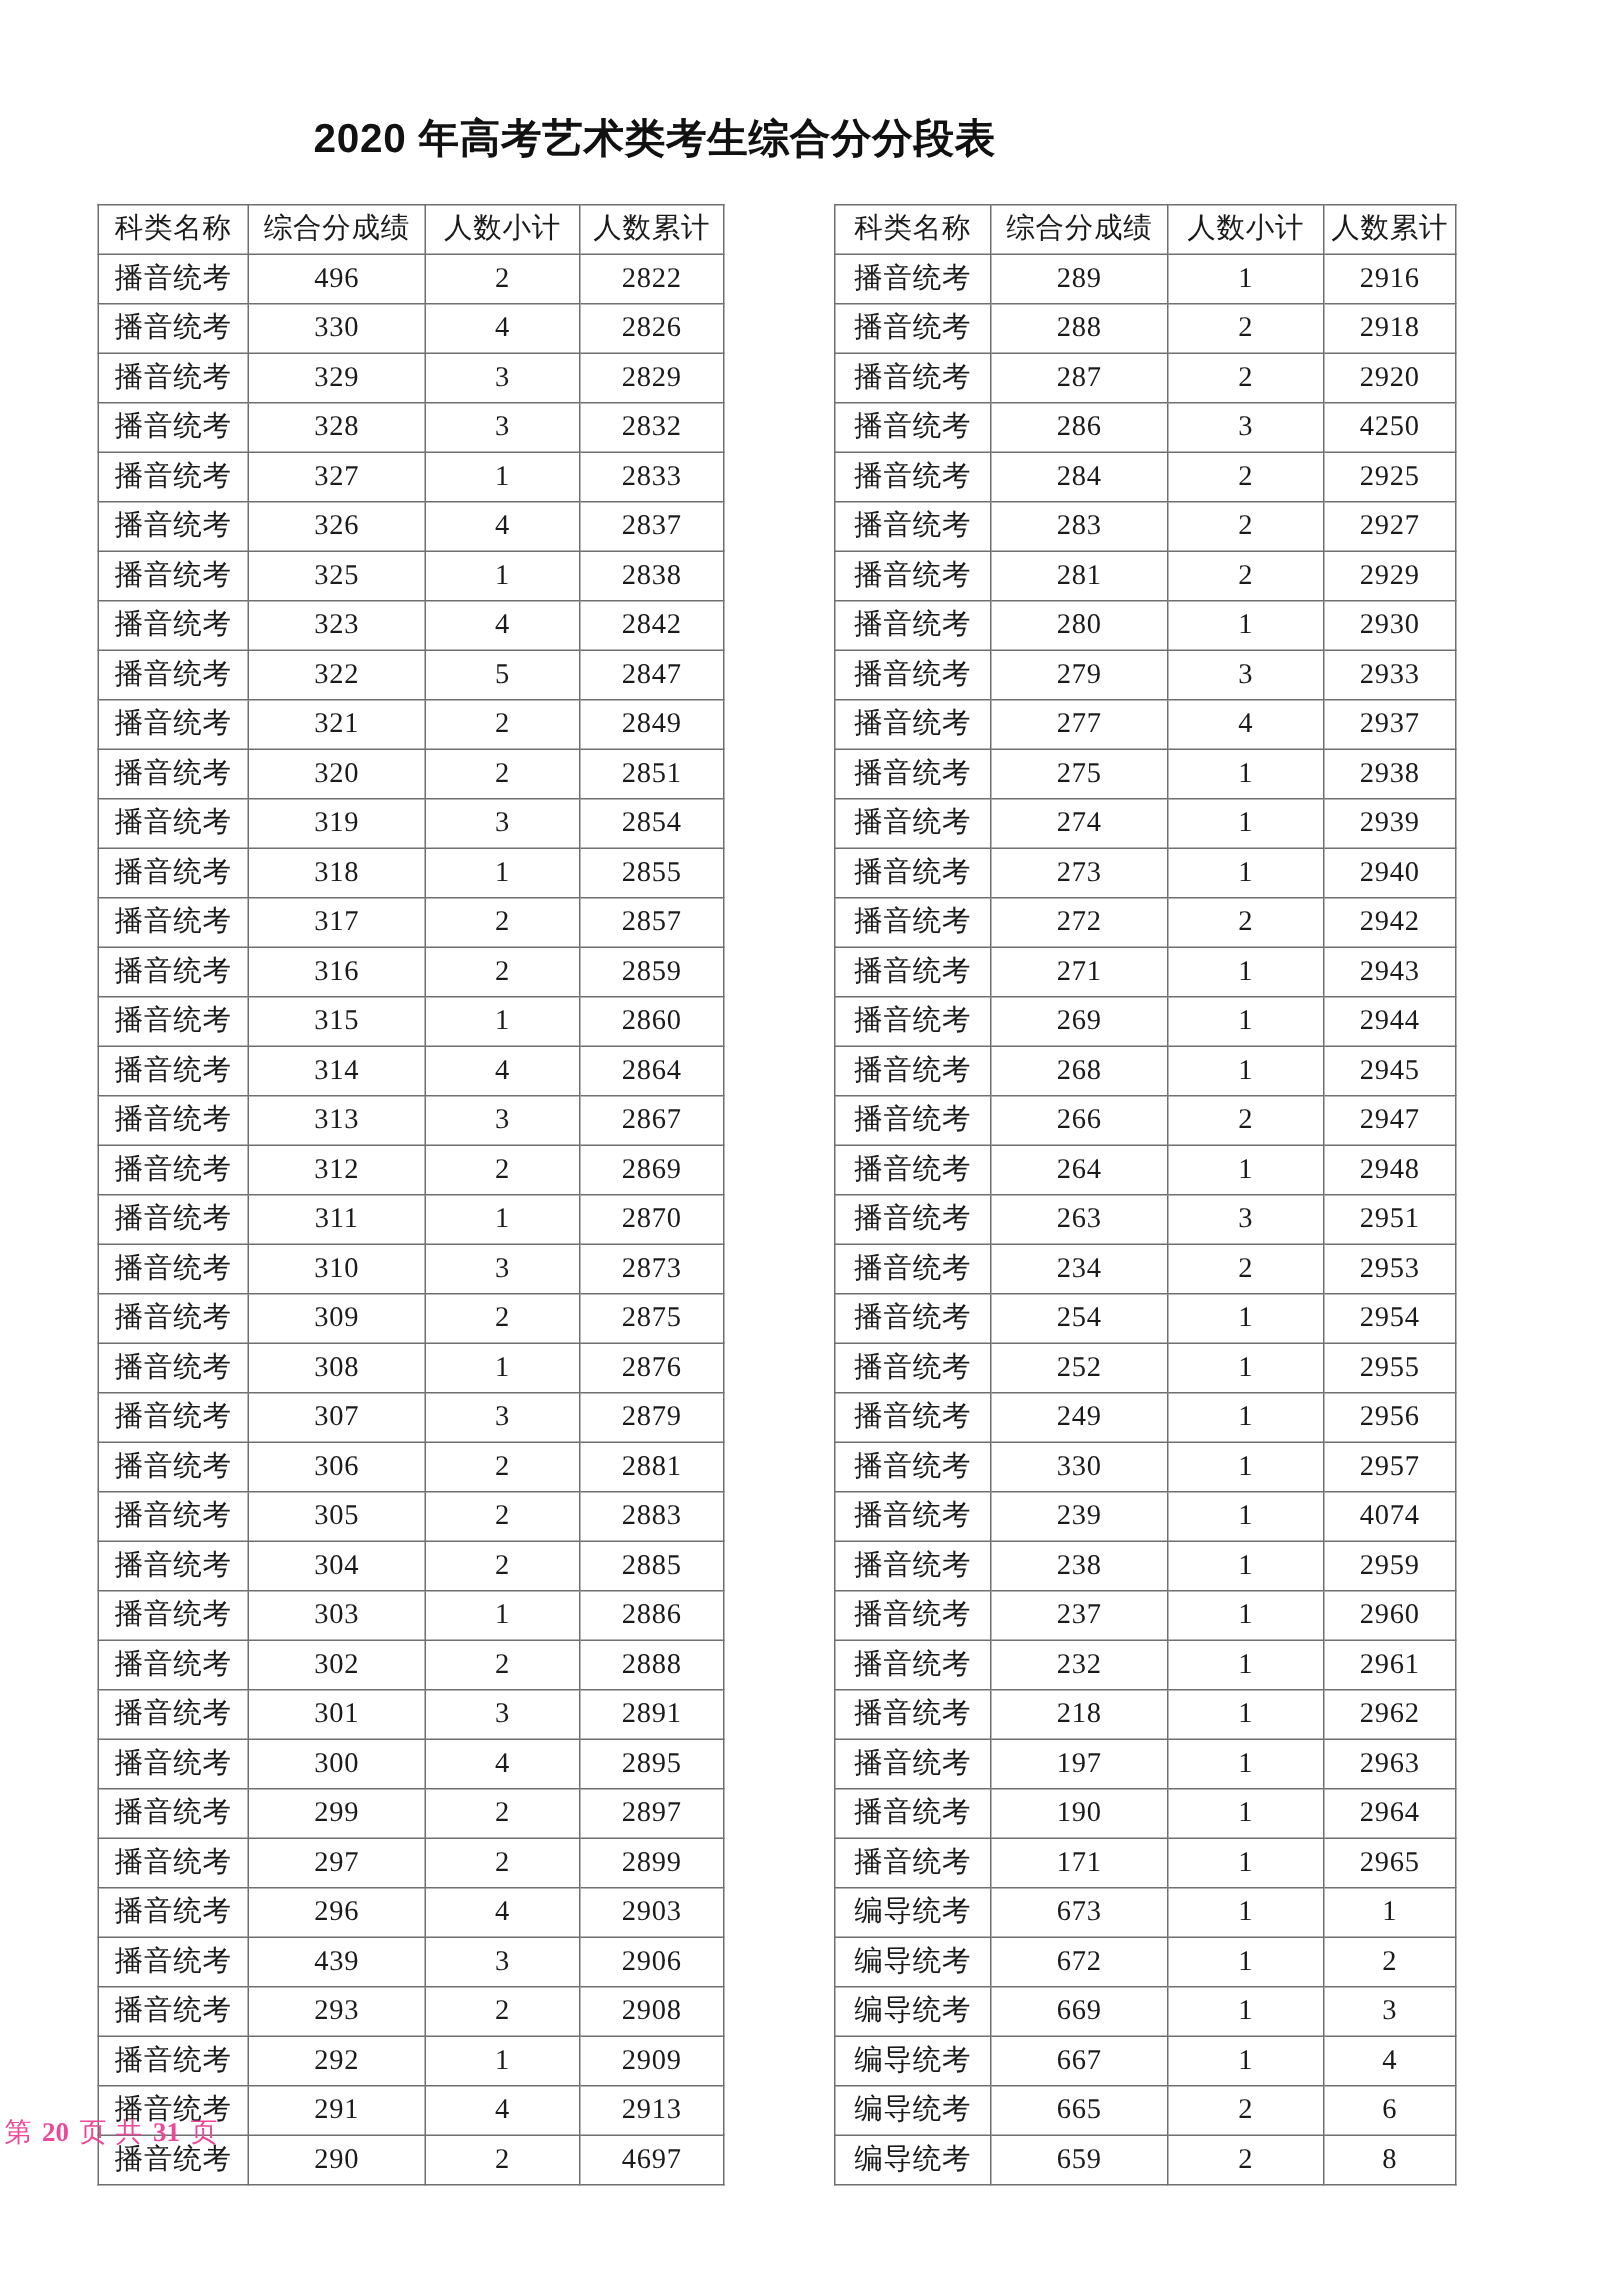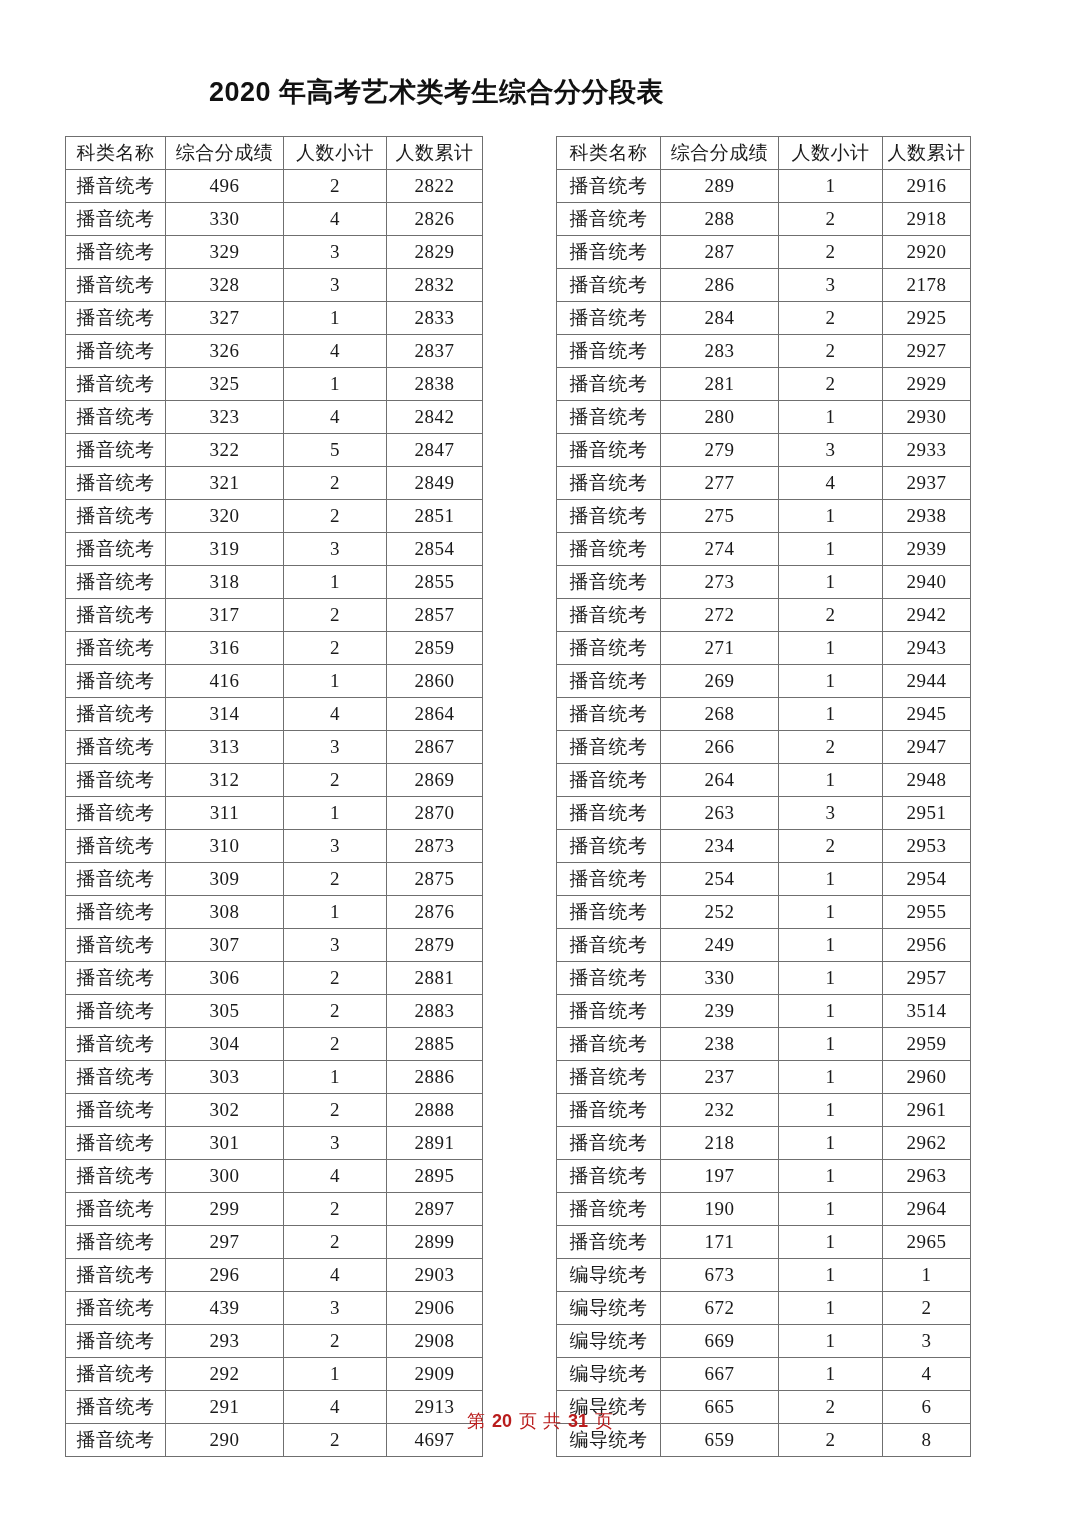--- a/index.html
+++ b/index.html
@@ -95,24 +95,24 @@
   .right col.c1 { width: 104px; }
   .right col.c2 { width: 118px; }
   .right col.c3 { width: 104px; }
   .right col.c4 { width: 88px; }
 
   .page-footer {
     position: absolute;
     top: 1409px;
     left: 0;
     width: 1080px;
-    text-align: center;
+    text-align: left;
     font-size: 18px;
-    color: #b91c1c;
-    font-family: Liberation Sans, sans-serif;
+    color: #ec4899;
+    font-family: Liberation Serif, serif;
   }
   .page-footer .fnum {
     font-weight: bold;
     margin: 0 4px;
   }
   .page-footer .fzi {
     margin: 0 3px;
   }
 </style>
 </head>
@@ -226,21 +226,21 @@
               <td class="num">2857</td>
             </tr>
             <tr>
               <td class="cat">播音统考</td>
               <td class="num">316</td>
               <td class="num">2</td>
               <td class="num">2859</td>
             </tr>
             <tr>
               <td class="cat">播音统考</td>
-              <td class="num">416</td>
+              <td class="num">315</td>
               <td class="num">1</td>
               <td class="num">2860</td>
             </tr>
             <tr>
               <td class="cat">播音统考</td>
               <td class="num">314</td>
               <td class="num">4</td>
               <td class="num">2864</td>
             </tr>
             <tr>
@@ -411,21 +411,21 @@
             <tr>
               <td class="cat">播音统考</td>
               <td class="num">287</td>
               <td class="num">2</td>
               <td class="num">2920</td>
             </tr>
             <tr>
               <td class="cat">播音统考</td>
               <td class="num">286</td>
               <td class="num">3</td>
-              <td class="num">2178</td>
+              <td class="num">4250</td>
             </tr>
             <tr>
               <td class="cat">播音统考</td>
               <td class="num">284</td>
               <td class="num">2</td>
               <td class="num">2925</td>
             </tr>
             <tr>
               <td class="cat">播音统考</td>
               <td class="num">283</td>
@@ -543,21 +543,21 @@
             <tr>
               <td class="cat">播音统考</td>
               <td class="num">330</td>
               <td class="num">1</td>
               <td class="num">2957</td>
             </tr>
             <tr>
               <td class="cat">播音统考</td>
               <td class="num">239</td>
               <td class="num">1</td>
-              <td class="num">3514</td>
+              <td class="num">4074</td>
             </tr>
             <tr>
               <td class="cat">播音统考</td>
               <td class="num">238</td>
               <td class="num">1</td>
               <td class="num">2959</td>
             </tr>
             <tr>
               <td class="cat">播音统考</td>
               <td class="num">237</td>

